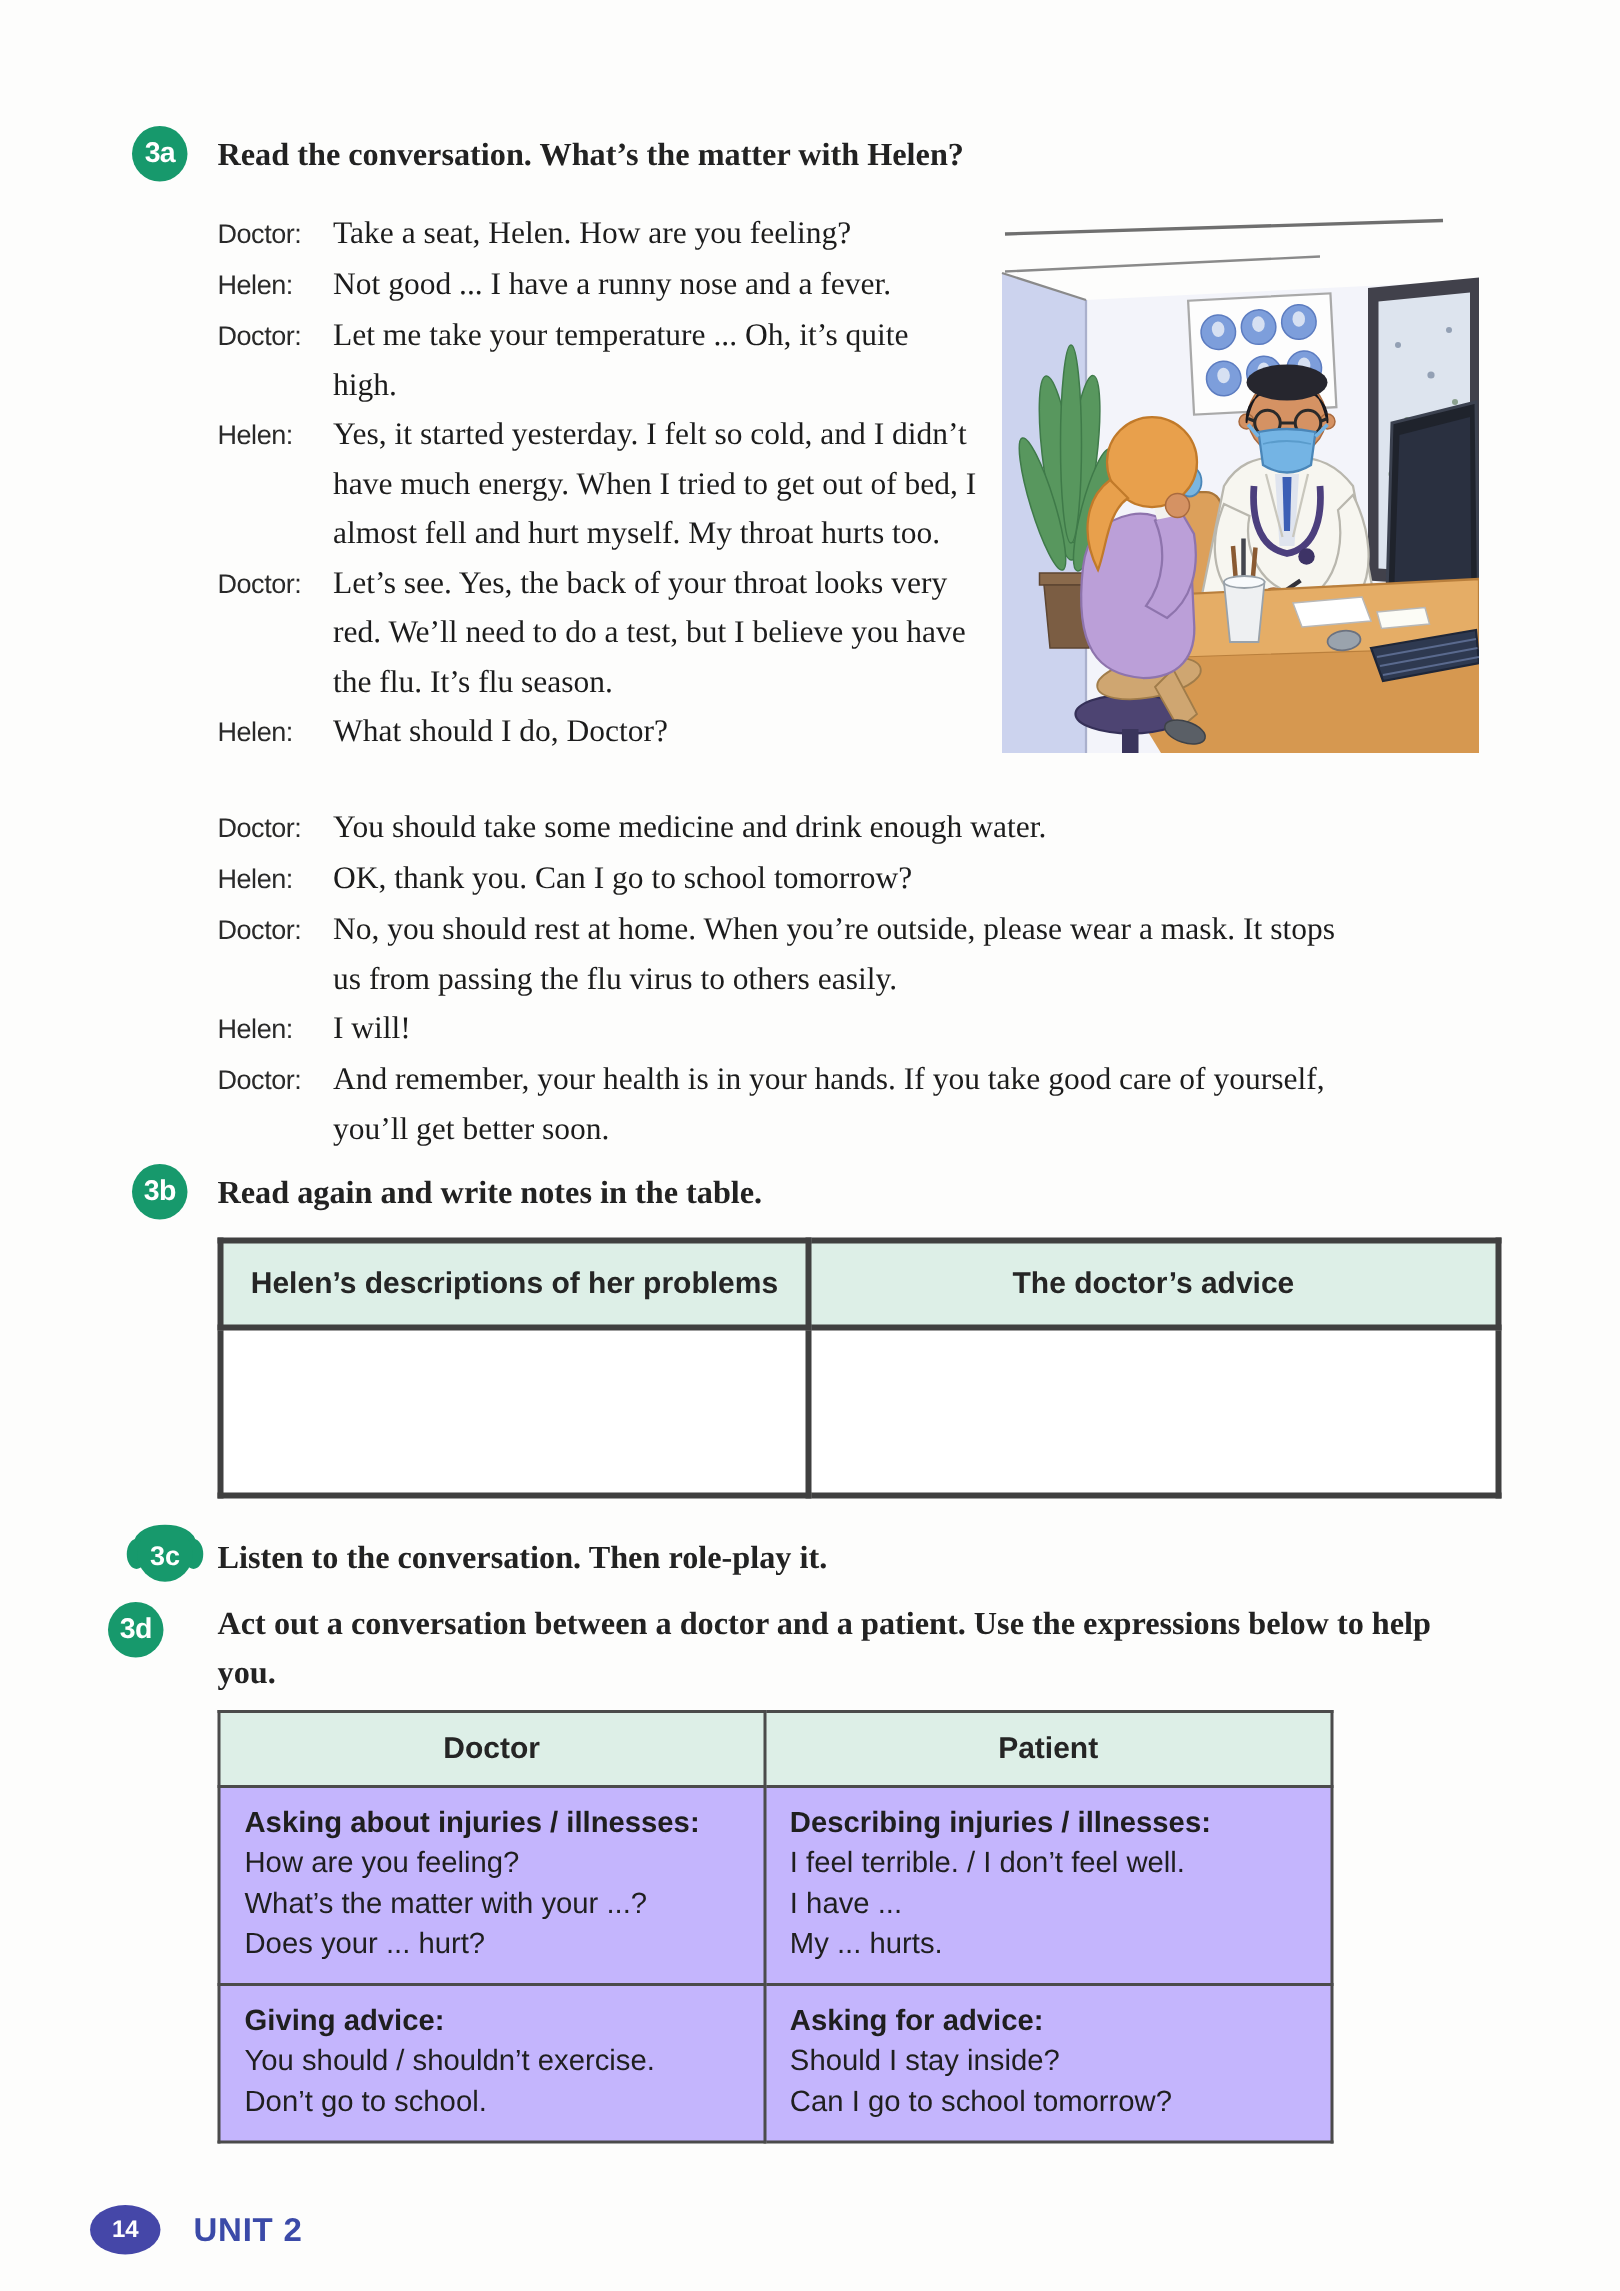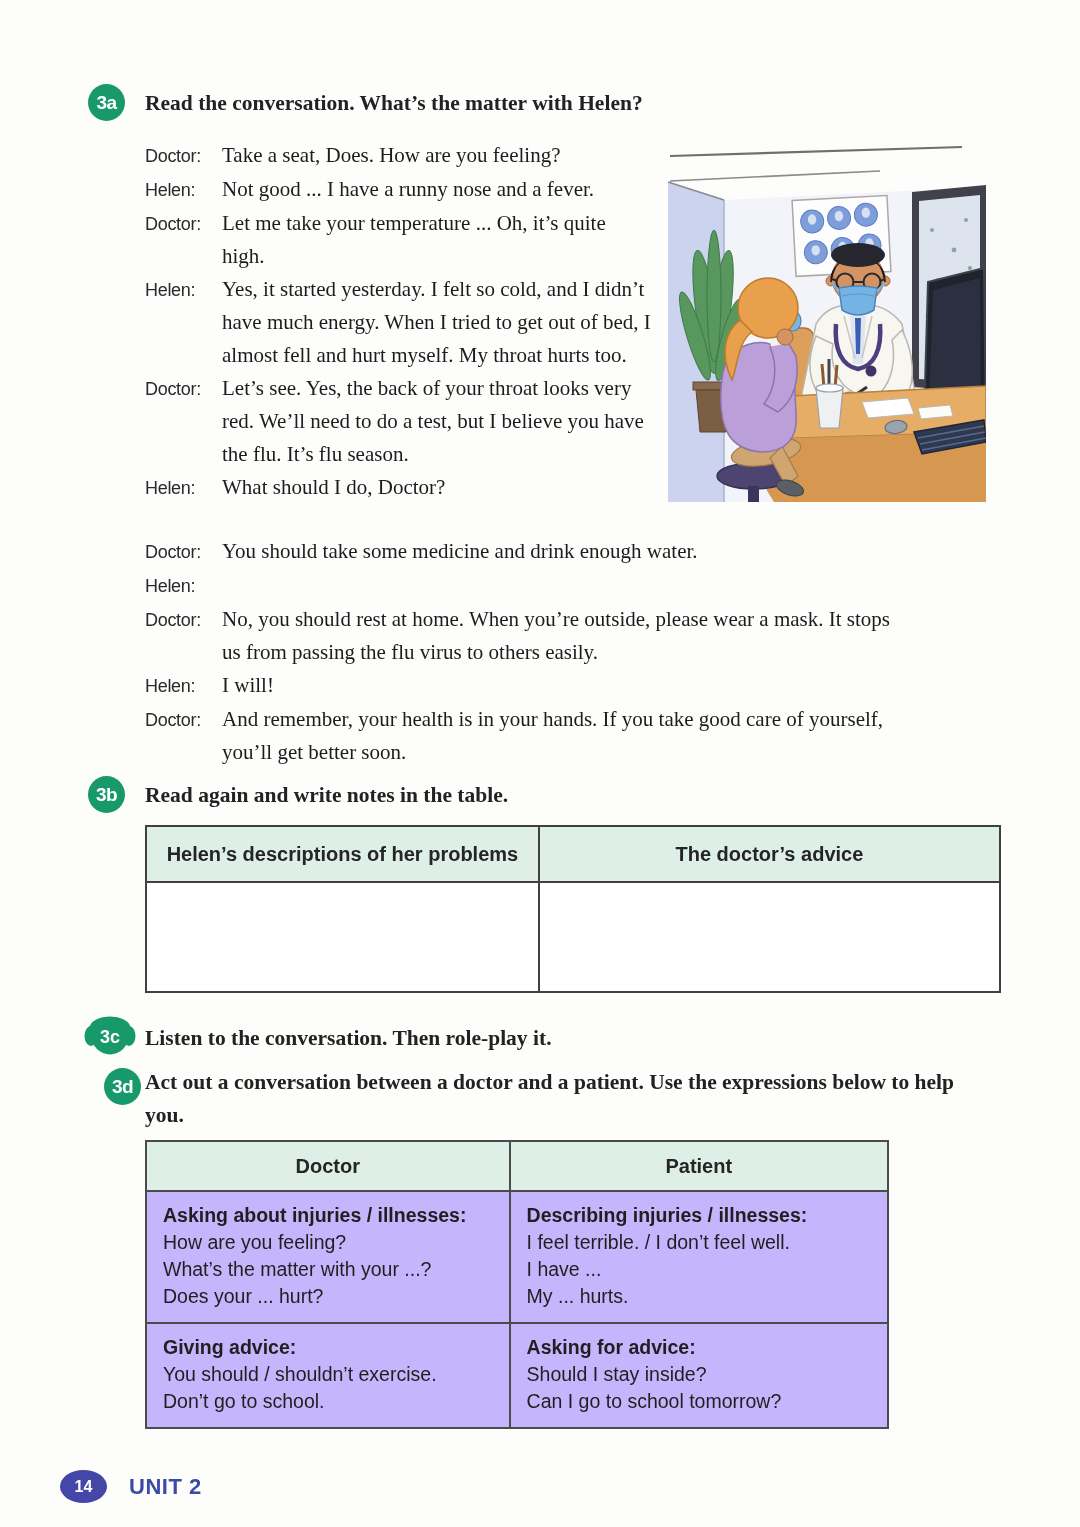--- a/index.html
+++ b/index.html
@@ -26,21 +26,21 @@
   .dlg-full{width:860px;}
   .dlg-full .dlg-line:nth-child(3) .dlg-text,
   .dlg-full .dlg-line:nth-child(5) .dlg-text{max-width:668px;}
 
   
   .illus{position:absolute;left:666px;top:140px;width:320px;height:362px;}
 
   
   table{border-collapse:collapse;table-layout:fixed;}
   .notes-table{position:absolute;left:145px;top:825px;width:856px;}
-  .notes-table th,.notes-table td{border:2px solid #404040;}
+  .notes-table th,.notes-table td{border:4px solid #404040;}
   .notes-table th{background:#ddefe7;height:52px;font-family:"Liberation Sans",sans-serif;
                   font-size:20px;color:#252525;text-align:center;}
   .notes-table td{height:106px;background:#fff;}
 
   .expr-table{position:absolute;left:145px;top:1140px;width:744px;}
   .expr-table th,.expr-table td{border:2px solid #4b4b4b;font-family:"Liberation Sans",sans-serif;}
   .expr-table th{background:#ddefe7;height:46px;font-size:20px;color:#252525;text-align:center;}
   .expr-table td{vertical-align:top;padding:10px 16px 12px 16px;font-size:19.5px;line-height:27px;color:#1f1f1f;background:#c4b5fd;}
   .cell-heading{font-weight:bold;}
 
@@ -56,21 +56,21 @@
 <body>
 
 <div class="page">
 
   <span class="badge" style="left:88px;top:84px;">3a</span>
   <div class="sec-title" style="left:145px;top:87px;text-align:right;">Read the conversation. What’s the matter with Helen?</div>
 
   <div class="dlg dlg-side" style="top:139px;">
     <div class="dlg-line">
       <span class="speaker">Doctor:</span>
-      <span class="dlg-text">Take a seat, Does. How are you feeling?</span>
+      <span class="dlg-text">Take a seat, Helen. How are you feeling?</span>
     </div>
     <div class="dlg-line">
       <span class="speaker">Helen:</span>
       <span class="dlg-text">Not good ... I have a runny nose and a fever.</span>
     </div>
     <div class="dlg-line">
       <span class="speaker">Doctor:</span>
       <span class="dlg-text">Let me take your temperature ... Oh, it’s quite high.</span>
     </div>
     <div class="dlg-line">
@@ -87,20 +87,21 @@
     </div>
   </div>
 
   <div class="dlg dlg-full" style="top:535px;">
     <div class="dlg-line">
       <span class="speaker">Doctor:</span>
       <span class="dlg-text">You should take some medicine and drink enough water.</span>
     </div>
     <div class="dlg-line">
       <span class="speaker">Helen:</span>
+      <span class="dlg-text">OK, thank you. Can I go to school tomorrow?</span>
     </div>
     <div class="dlg-line">
       <span class="speaker">Doctor:</span>
       <span class="dlg-text">No, you should rest at home. When you’re outside, please wear a mask. It stops us from passing the flu virus to others easily.</span>
     </div>
     <div class="dlg-line">
       <span class="speaker">Helen:</span>
       <span class="dlg-text">I will!</span>
     </div>
     <div class="dlg-line">
@@ -270,21 +271,21 @@
         <path d="M10,24 C10,10 46,10 46,24" fill="none" stroke="#17996c" stroke-width="6" stroke-linecap="round"></path>
         <ellipse cx="9" cy="30" rx="6.5" ry="10" fill="#17996c"></ellipse>
         <ellipse cx="47" cy="30" rx="6.5" ry="10" fill="#17996c"></ellipse>
       </g>
       <circle cx="28" cy="30" r="18.5" fill="#17996c"></circle>
       <text x="28" y="37" text-anchor="middle" font-family="Liberation Sans, sans-serif" font-weight="bold" font-size="18" fill="#ffffff">3c</text>
     </svg>
   </div>
   <div class="sec-title" style="left:145px;top:1022px;">Listen to the conversation. Then role-play it.</div>
 
-  <span class="badge" style="left:104px;top:1068px;">3d</span>
+  <span class="badge" style="left:72px;top:1068px;">3d</span>
   <div class="sec-title" style="left:145px;top:1066px;width:836px;">Act out a conversation between a doctor and a patient. Use the expressions below to help you.</div>
 
   <table class="expr-table">
     <colgroup>
         <col style="width:49%">
         <col style="width:51%">
       </colgroup>
     <tbody>
         <tr>
       <th>Doctor</th>

